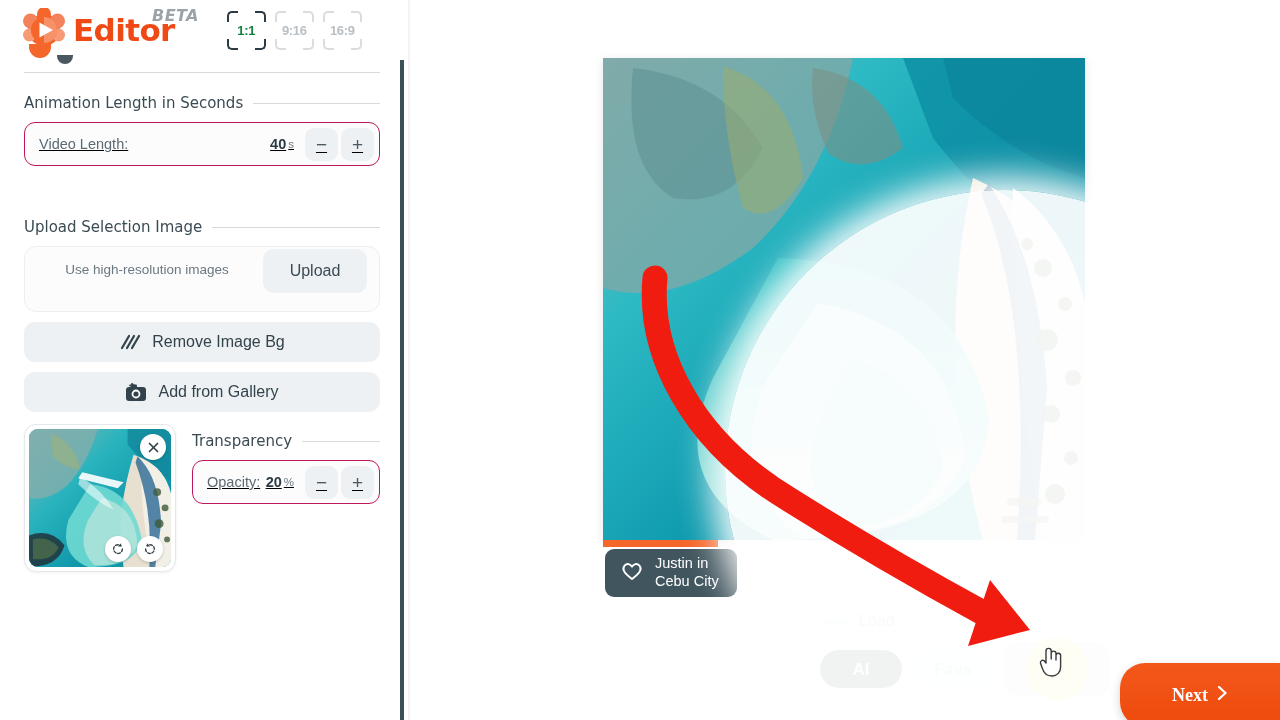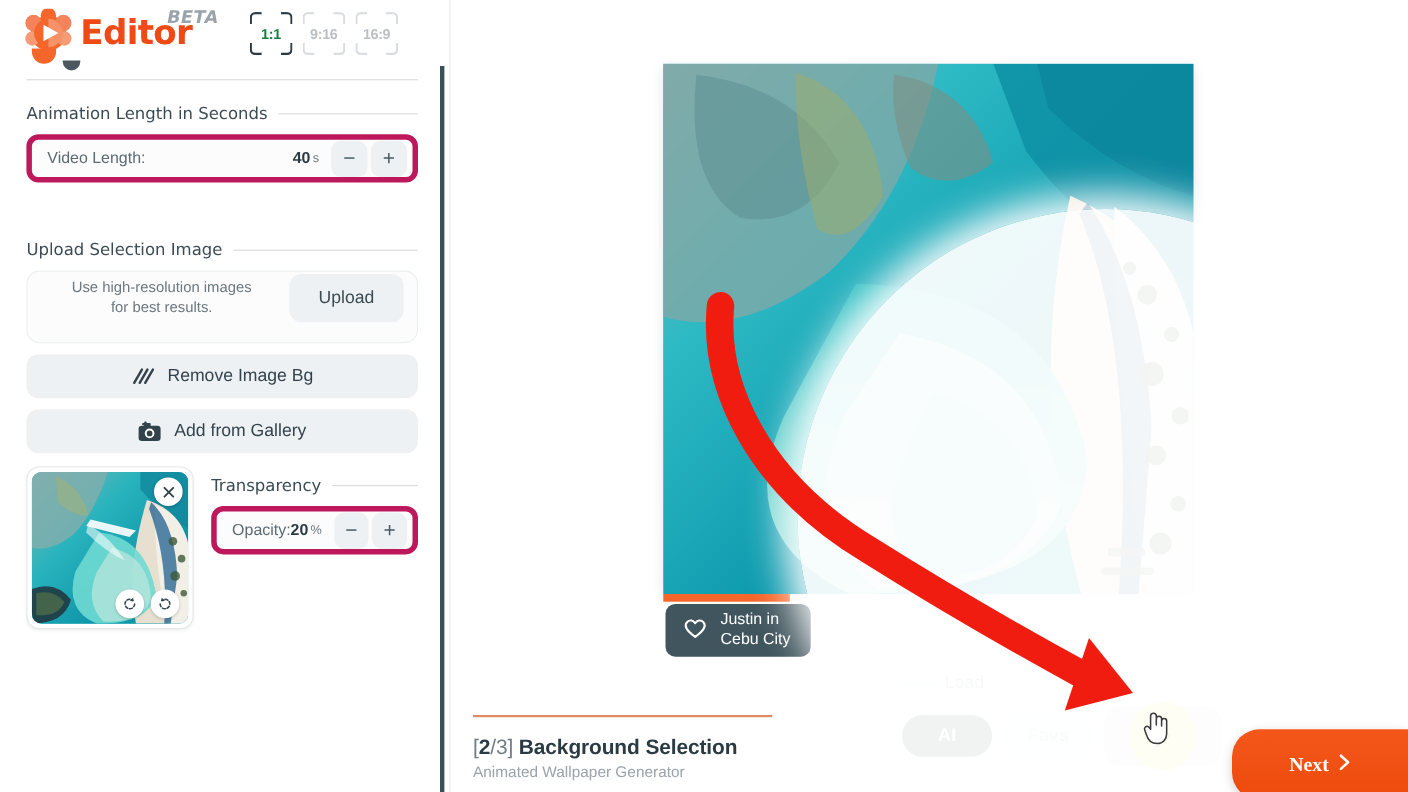--- a/index.html
+++ b/index.html
@@ -74,23 +74,23 @@
   .section-head {
     display: flex; align-items: center; gap: 10px;
     font-size: 15px; color: #3b4b54; font-weight: 500;
     white-space: nowrap;
     font-family: "DejaVu Sans", sans-serif;
   }
   .section-head .rule { flex: 1 1 auto; height: 1px; background: #d7dadc; }
 
   .field-row {
     margin-top: 10px;
-    height: 44px; border: 5px solid #be185d; border-radius: 11px;
+    height: 44px; border: 1px solid #be185d; border-radius: 11px;
     background: #fcfcfd;
-    display: flex; align-items: center; padding: 0 5px 0 14px;
+    display: flex; align-items: center; padding: 0 5px 0 14px; text-decoration: underline;
   }
   .field-label { font-size: 14.5px; color: #5b6a73; flex: 1 1 auto; }
   .field-value { font-size: 14.5px; color: #2b3b43; font-weight: bold; margin-right: 2px; }
   .field-unit { font-size: 11.5px; color: #6b7880; margin-right: 8px; }
   .step-btn {
     width: 33px; height: 33px; border-radius: 9px; background: #eef1f3;
     display: flex; align-items: center; justify-content: center;
     font-size: 19px; color: #4a5a63; line-height: 1;
     margin-left: 3px;
   }
@@ -296,21 +296,20 @@
 
     <div class="section" style="top:218px;">
       <div class="section-head">
         <span>Upload Selection Image</span>
         <span class="rule"></span>
       </div>
 
       <div class="upload-box">
         <div class="upload-hint">
           <div>Use high-resolution images</div>
-          <div>for best results.</div>
         </div>
         <div class="upload-btn">Upload</div>
       </div>
 
       <div class="wide-btn">
         <span class="ico">
           <svg width="22" height="18" viewBox="0 0 22 18">
             <g stroke="#33434c" stroke-width="2.2" stroke-linecap="round">
               <line x1="3" y1="15" x2="10" y2="3"></line>
               <line x1="8" y1="15" x2="15" y2="3"></line>
@@ -485,28 +484,20 @@
       <div class="pill favs">Favs</div>
       <div class="next-circle-wrap">
         <div class="next-circle">
           <svg width="20" height="24" viewBox="0 0 20 24">
             <path d="M5 3 L15 12 L5 21" fill="none" stroke="#8a8c3c" stroke-width="3" stroke-linecap="round" stroke-linejoin="round"></path>
           </svg>
         </div>
       </div>
     </div>
 
-    <div class="step-block">
-      <div class="step-rule"></div>
-      <div class="step-title">
-        <span class="grey">[</span><b>2</b><span class="grey">/</span><span class="grey">3</span><span class="grey">]</span>
-        <span>Background Selection</span>
-      </div>
-      <div class="step-sub">Animated Wallpaper Generator</div>
-    </div>
   </div>
 
   <div class="spotlight"></div>
 
   <div class="next-btn">
     <span>Next</span>
     <span>
       <svg width="11" height="16" viewBox="0 0 11 16">
         <path d="M2 2 L8.5 8 L2 14" fill="none" stroke="#ffffff" stroke-width="2.3" stroke-linecap="round" stroke-linejoin="round"></path>
       </svg>

